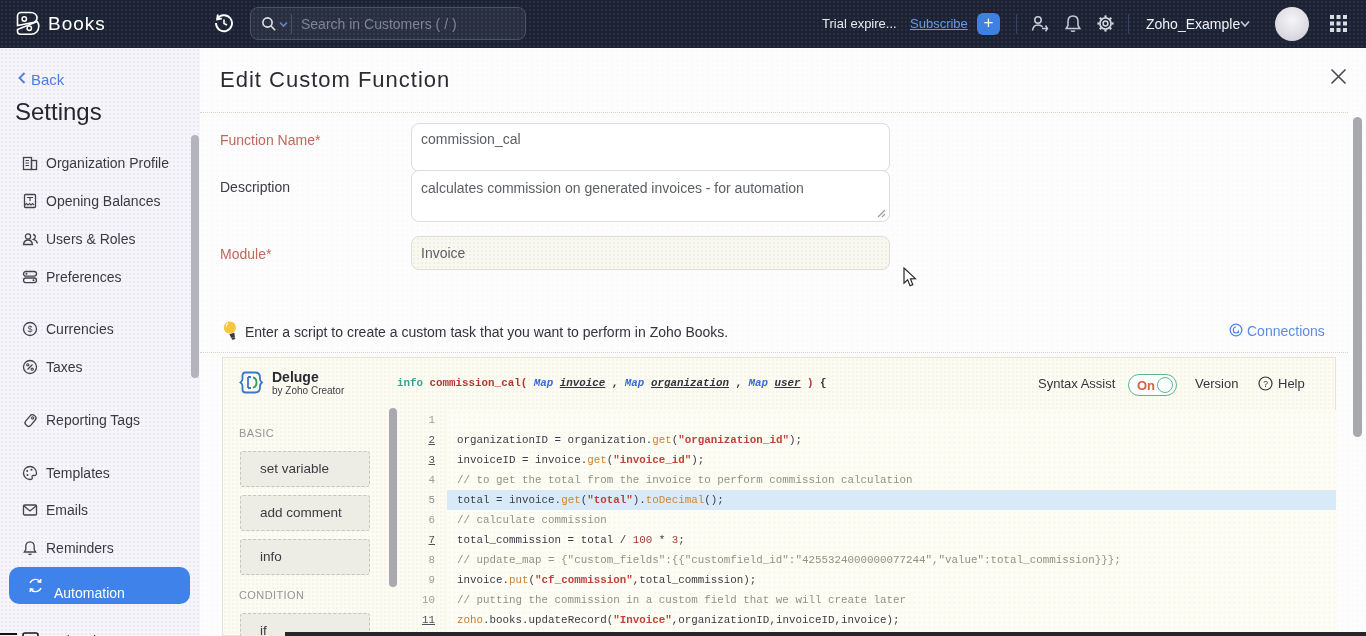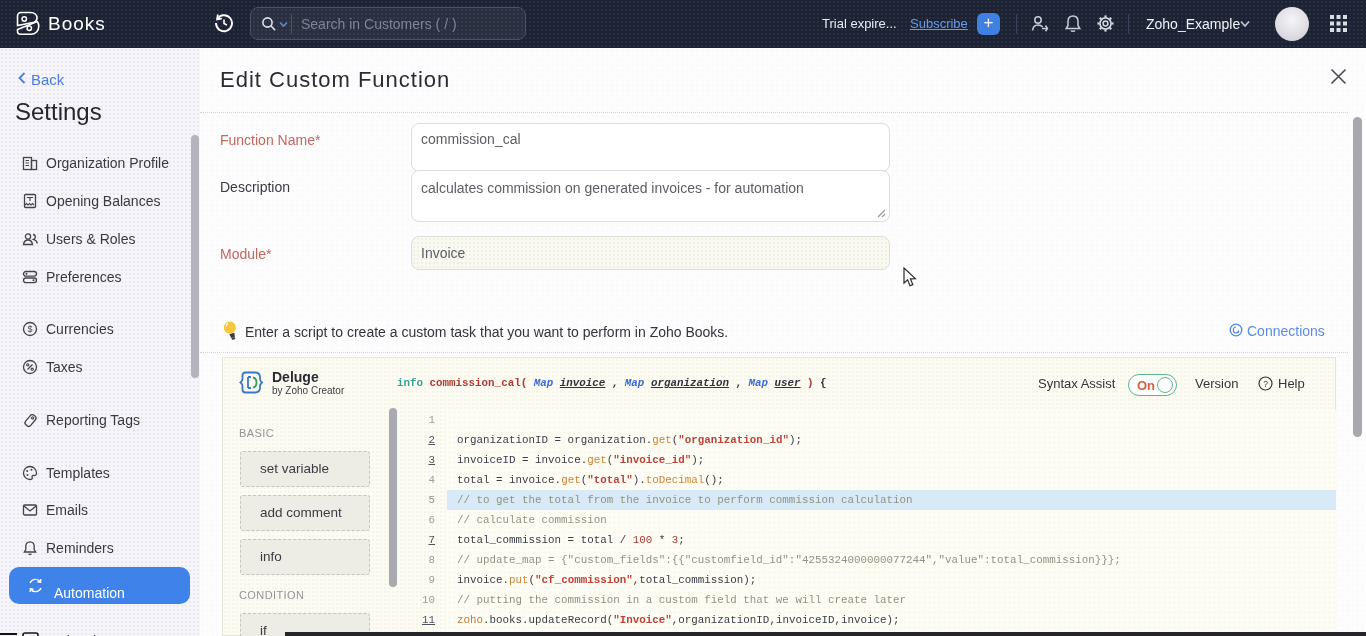--- a/index.html
+++ b/index.html
@@ -340,22 +340,22 @@
       <div class="u">7</div>
       <div>8</div>
       <div>9</div>
       <div>10</div>
       <div class="u">11</div>
   </div>
   <div id="code">
     <div> </div>
     <div>organizationID = organization.<span class="m">get</span>(<span class="s">"organization_id"</span>);</div>
     <div>invoiceID = invoice.<span class="m">get</span>(<span class="s">"invoice_id"</span>);</div>
+    <div><span class="c">// to get the total from the invoice to perform commission calculation</span></div>
     <div>total = invoice.<span class="m">get</span>(<span class="s">"total"</span>).<span class="m">toDecimal</span>();</div>
-    <div><span class="c">// to get the total from the invoice to perform commission calculation</span></div>
     <div><span class="c">// calculate commission</span></div>
     <div>total_commission = total / <span class="n">100</span> * <span class="n">3</span>;</div>
     <div><span class="c">// update_map = {"custom_fields":{{"customfield_id":"4255324000000077244","value":total_commission}}};</span></div>
     <div>invoice.<span class="m">put</span>(<span class="s">"cf_commission"</span>,total_commission);</div>
     <div><span class="c">// putting the commission in a custom field that we will create later</span></div>
     <div><span class="z">zoho</span>.books.updateRecord(<span class="s">"Invoice"</span>,organizationID,invoiceID,invoice);</div>
   </div>
 </div>
 
 <div id="pgthumb"></div>

